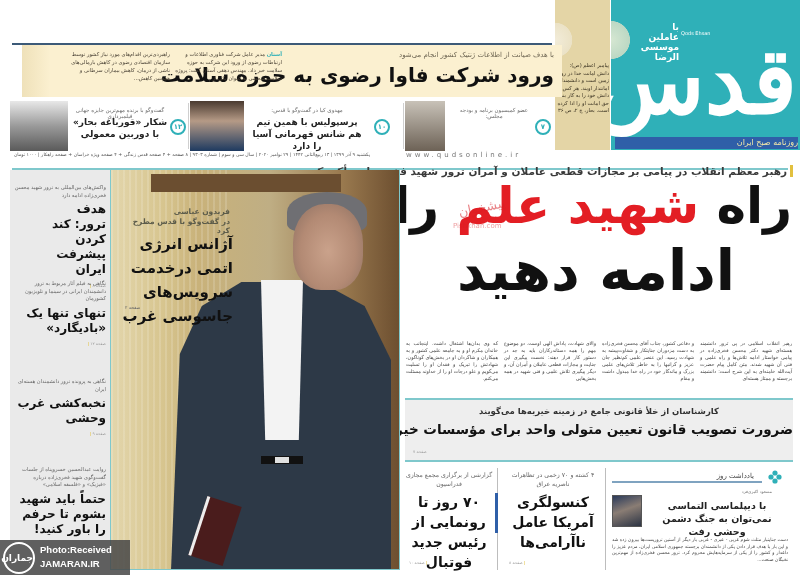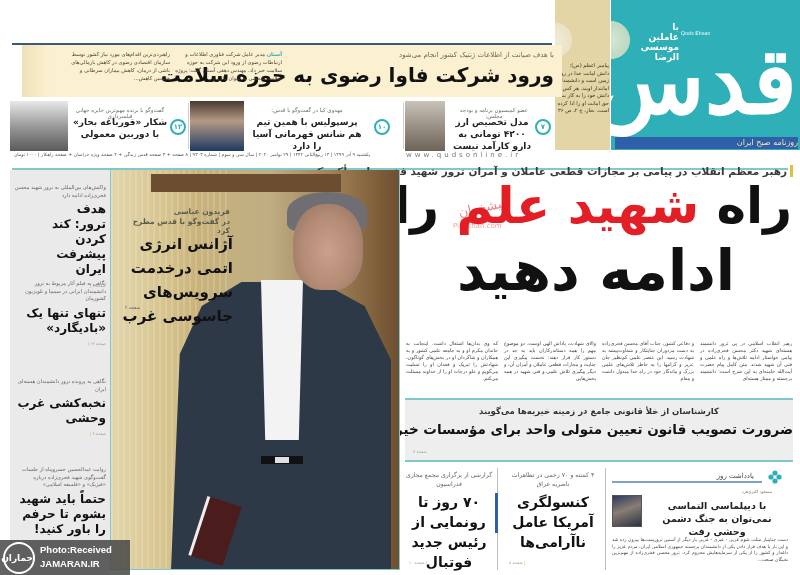--- a/index.html
+++ b/index.html
@@ -130,21 +130,20 @@
   <div id="top-story-col1" class="abs">
     <span class="tag-accent">آستان</span>
     <span>مدیر عامل شرکت فناوری اطلاعات و ارتباطات رضوی از ورود این شرکت به حوزه سلامت خبر داد. مهندس دهقی آستان گفت: پروژه سلامت شخصی به عنوان یکی از</span>
   </div>
   <div id="top-story-col2" class="abs">راهبردی‌ترین اقدام‌های مورد نیاز کشور توسط سازمان اقتصادی رضوی در کاهش بارمالی‌های ناشی از درمان، کاهش بیماران سرطانی و همچنین کاهش...</div>
 </div>
 
 <div class="abs teaser" style="left:405px;width:150px;">
   <div class="abs teaser-photo" style="left:0;width:40px;"></div>
   <div class="abs teaser-kicker" style="left:48px;top:6px;width:82px;">عضو کمیسیون برنامه و بودجه مجلس:</div>
-  <div class="abs teaser-title" style="left:44px;top:15px;width:86px;">مدل تخصیص ارز ۴۲۰۰ تومانی به دارو کارآمد نیست</div>
   <div class="abs teaser-num" style="left:130px;top:18px;">۷</div>
 </div>
 <div class="abs teaser-sep" style="left:403px;top:103px;"></div>
 
 <div class="abs teaser" style="left:190px;width:210px;">
   <div class="abs teaser-photo" style="left:0;width:54px;background:linear-gradient(180deg,#4a3a30,#b59a86 40%,#1e3a60);"></div>
   <div class="abs teaser-kicker" style="left:62px;top:6px;width:110px;">مهدوی کیا در گفت‌وگو با قدس:</div>
   <div class="abs teaser-title" style="left:60px;top:15px;width:114px;">پرسپولیس با همین تیم هم شانس قهرمانی آسیا را دارد</div>
   <div class="abs teaser-num" style="left:184px;top:18px;">۱۰</div>
 </div>

